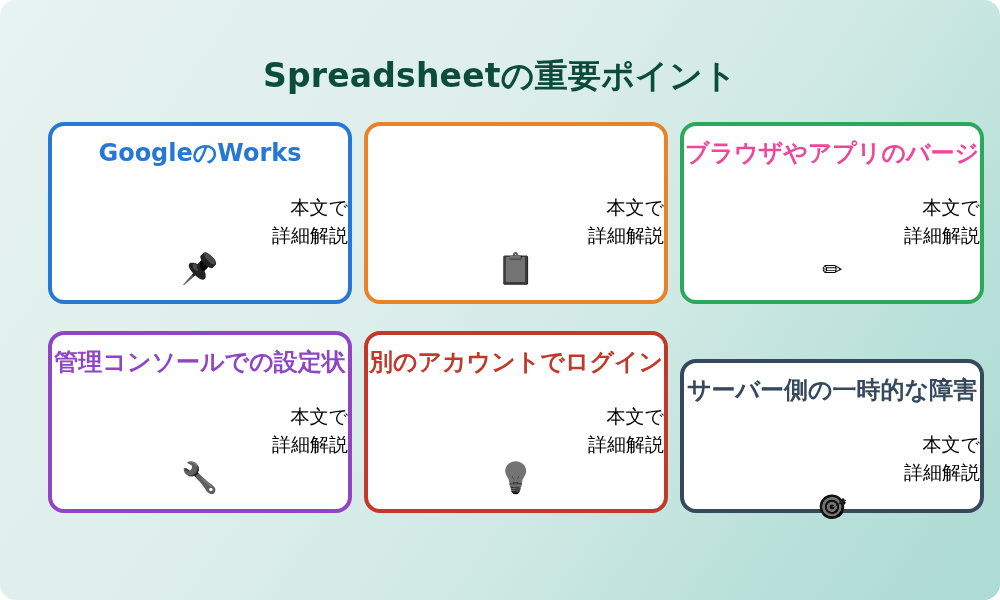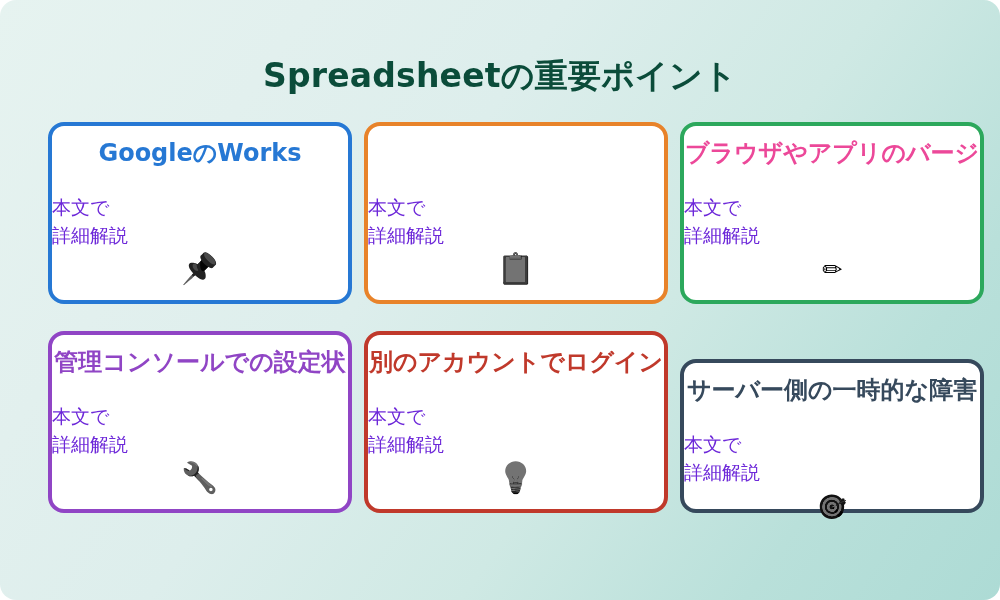--- a/index.html
+++ b/index.html
@@ -72,24 +72,24 @@
     line-height: 1.15;
     white-space: nowrap;
     color: #2678d4;
   }
 
   .card-body {
     position: absolute;
     left: 0;
     right: 0;
     top: 68px;
-    text-align: left;
+    text-align: right;
     font-size: 19px;
     line-height: 1.45;
-    color: #6d28d9;
+    color: #000000;
     font-weight: 400;
   }
   .card-body .line2 { display: block; }
 
   .card-icon {
     position: absolute;
     left: 0;
     right: 0;
     top: 128px;
     text-align: center;

